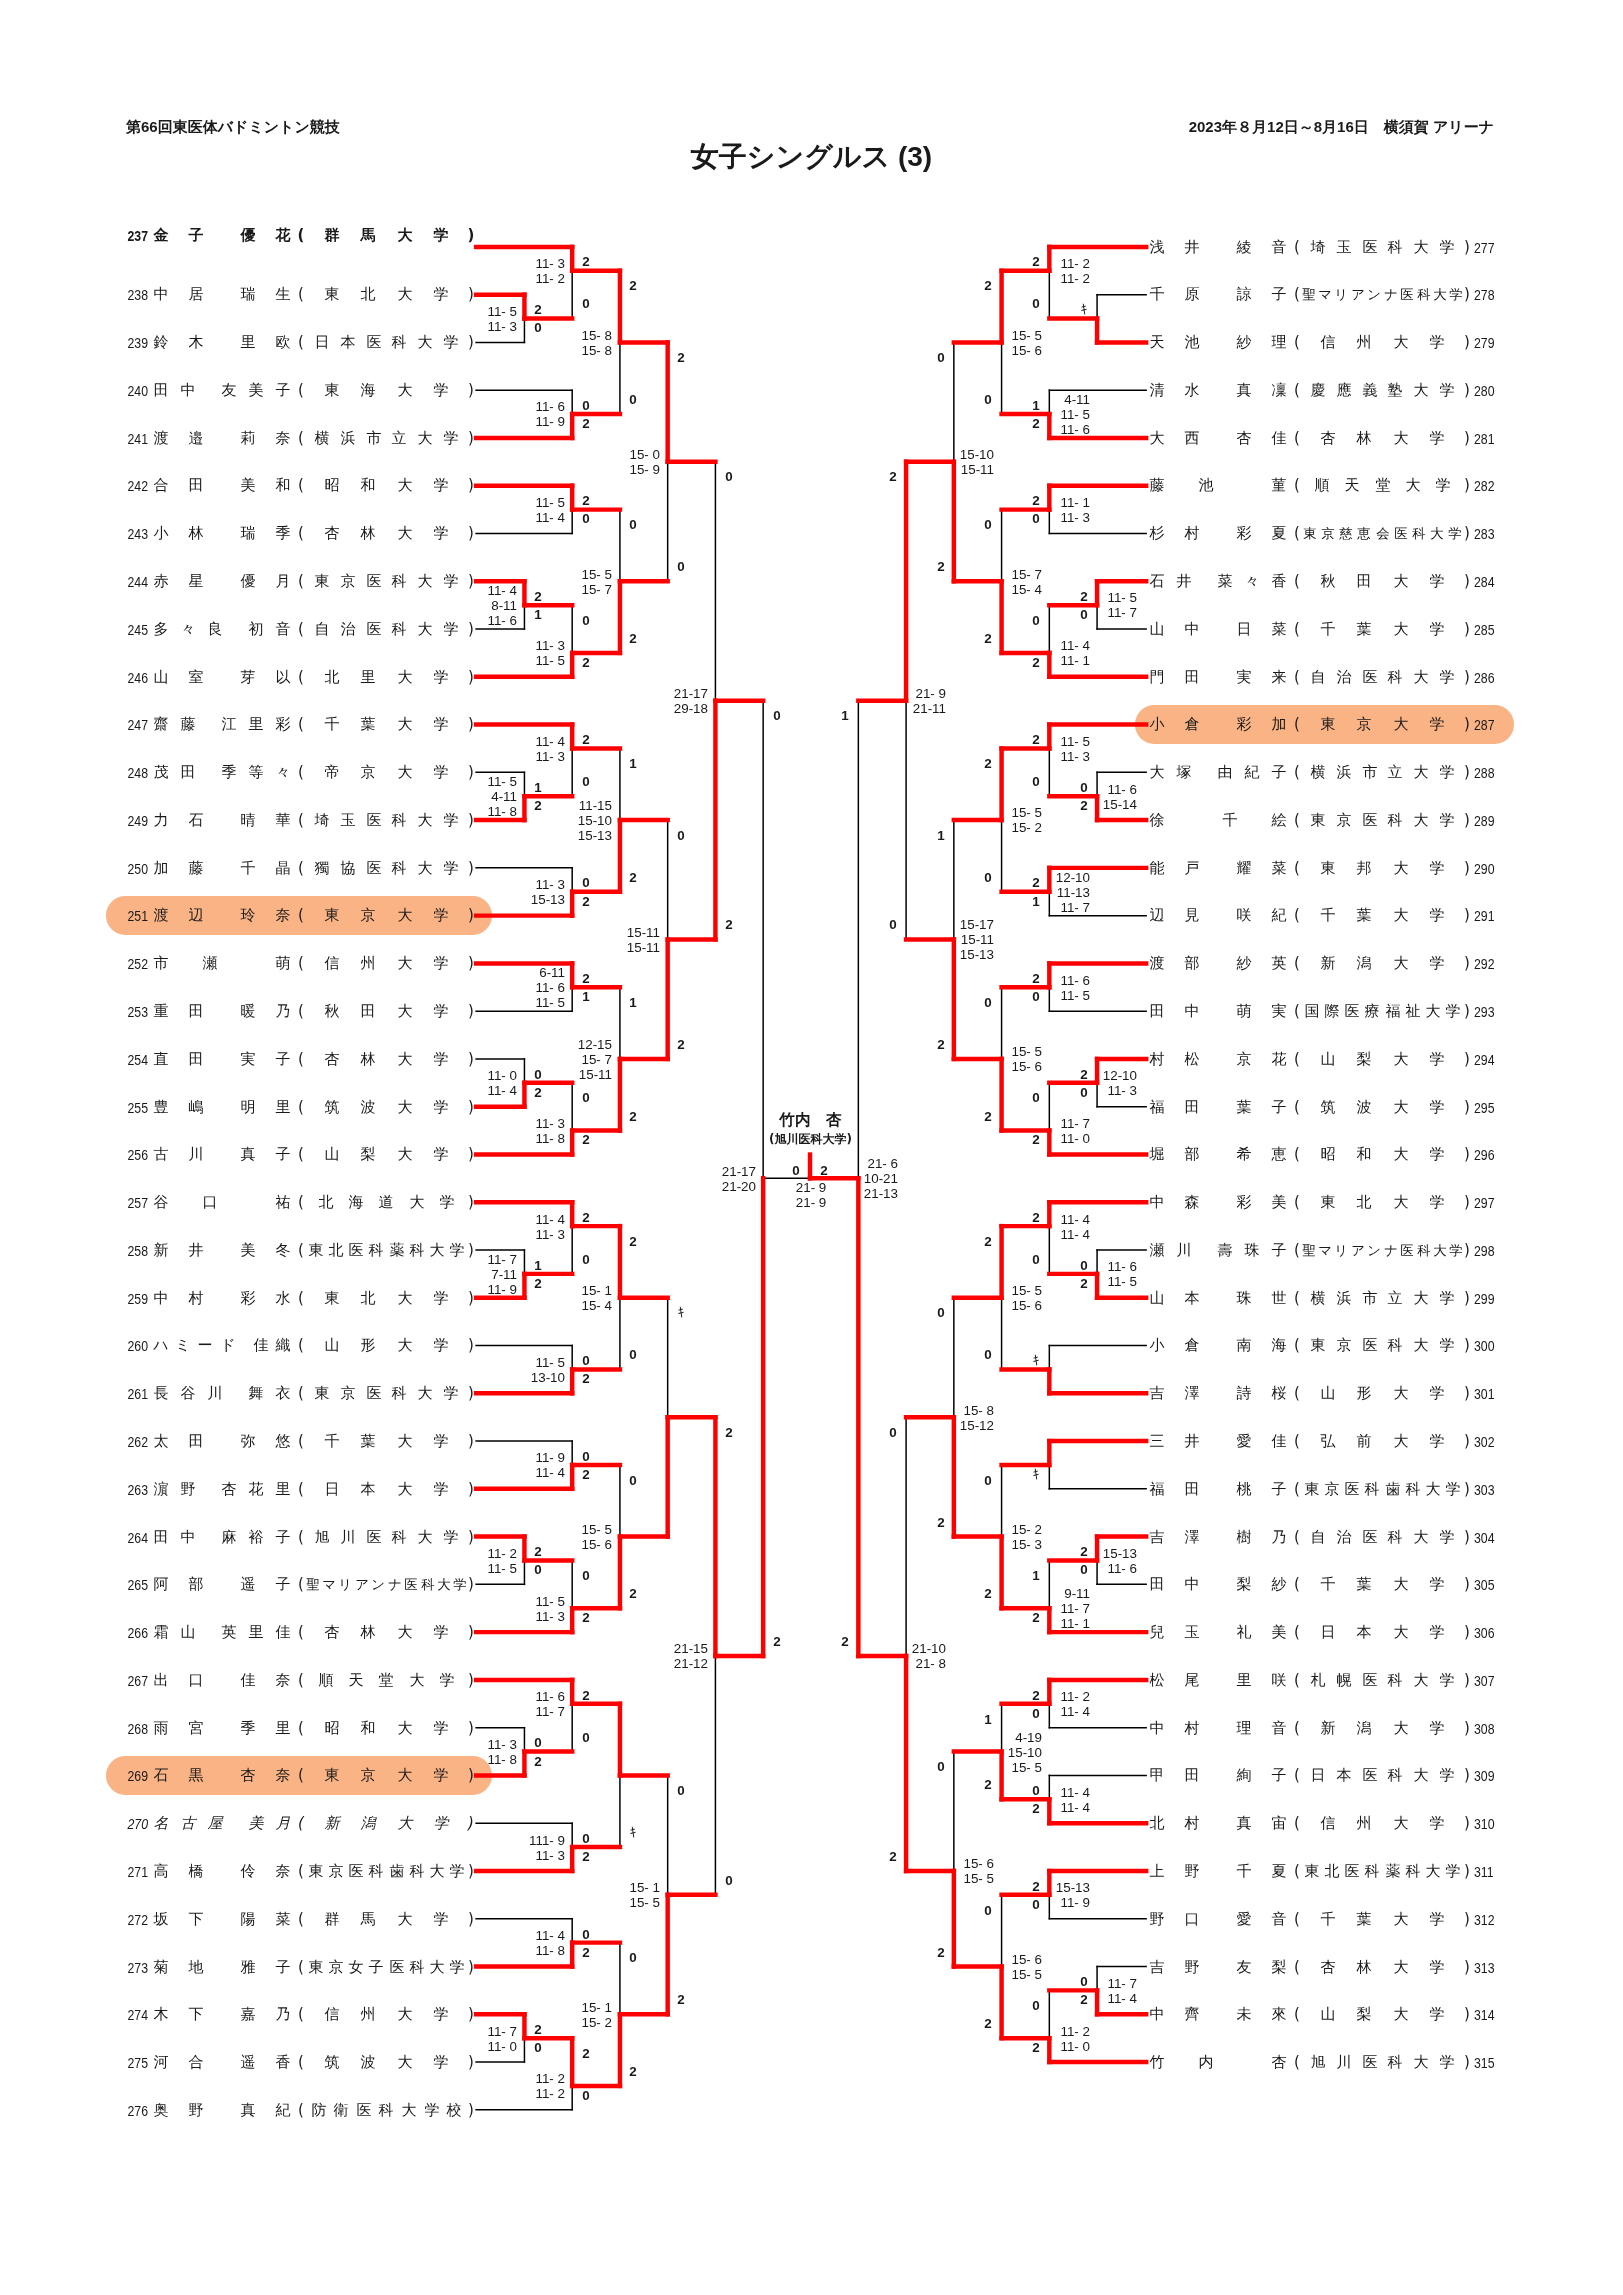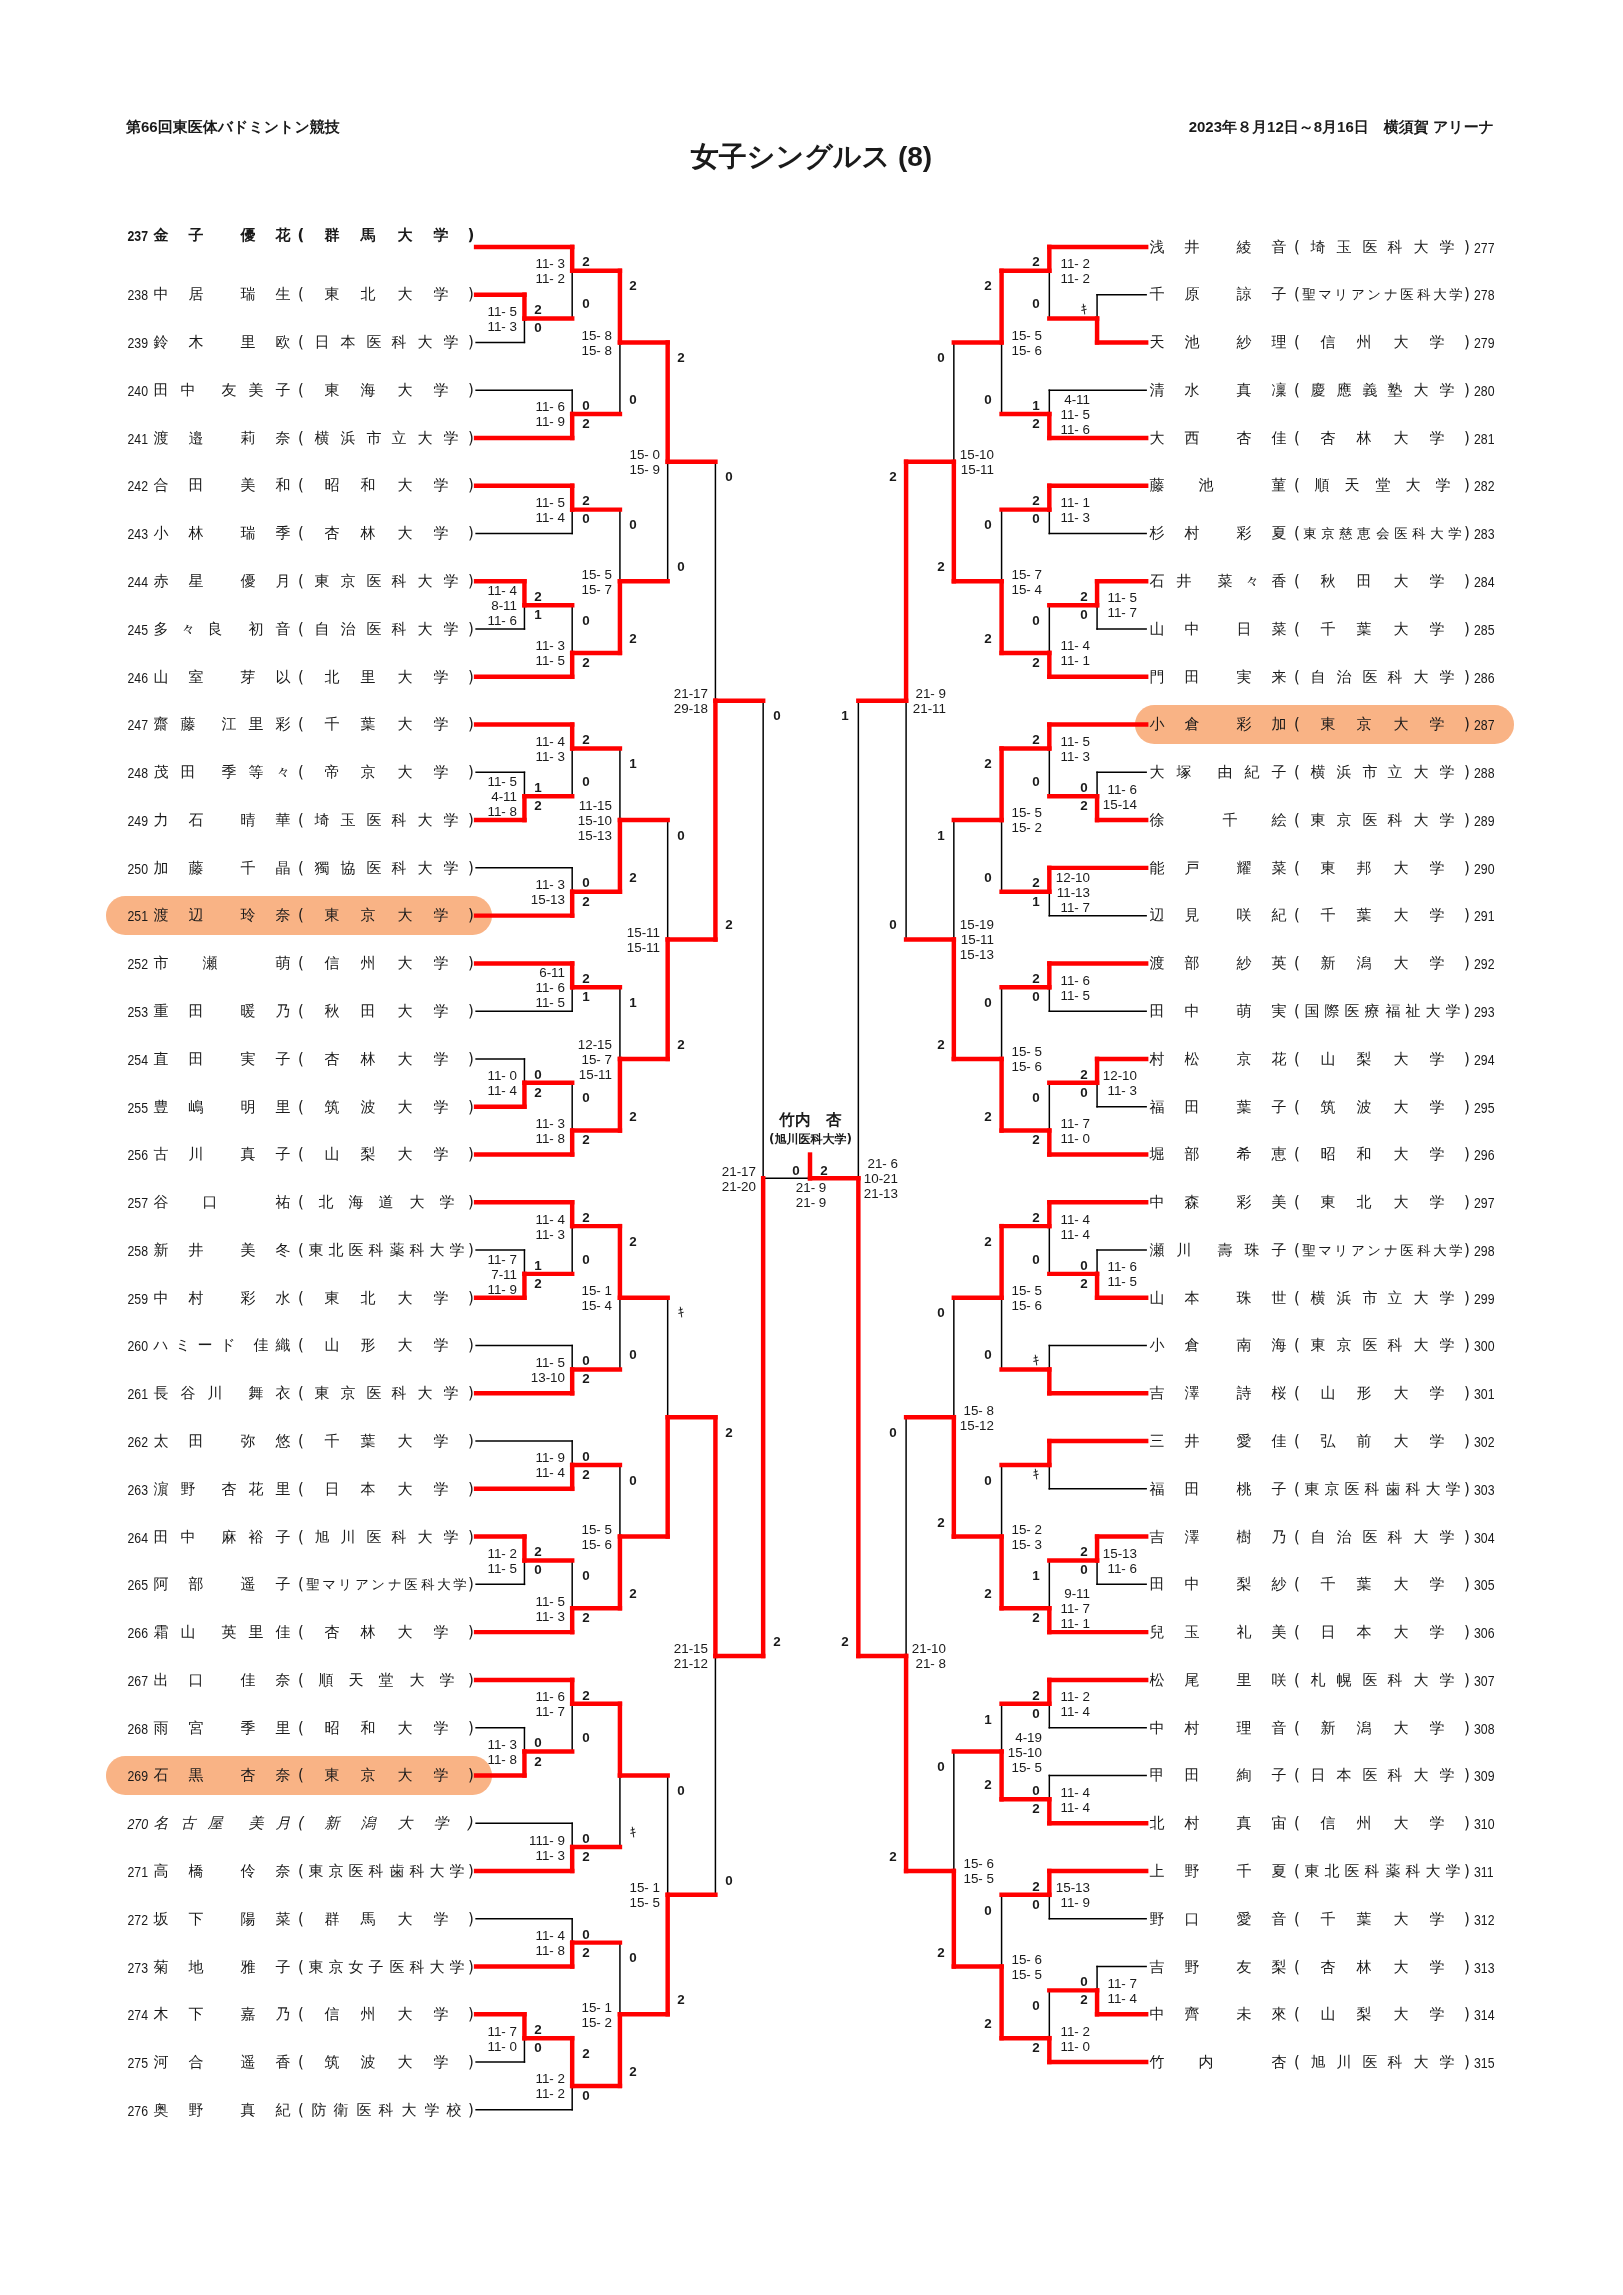--- a/index.html
+++ b/index.html
@@ -23,21 +23,21 @@
 .cnt.wo{font-weight:normal;}
 #champ-name{position:absolute;left:736px;width:149px;top:1111px;text-align:center;font-weight:bold;font-size:15.6px;line-height:19.3px;z-index:2;white-space:nowrap;}
 #champ-school{position:absolute;left:736px;width:149px;top:1131px;text-align:center;font-weight:bold;font-size:12px;line-height:16.4px;z-index:2;white-space:nowrap;}
 </style>
 </head>
 <body>
 
 <div id="page">
   <div id="event" class="hdr">第66回東医体バドミントン競技</div>
   <div id="dates" class="hdr">2023年８月12日～8月16日　横須賀 アリーナ</div>
-  <div id="title" class="hdr">女子シングルス (8)</div>
+  <div id="title" class="hdr">女子シングルス (3)</div>
   <svg id="lines" width="1623" height="2295" viewBox="0 0 2182 3086">
       <line x1="640" y1="460.46000000000004" x2="705" y2="460.46000000000004" stroke="#000000" stroke-width="2" stroke-linecap="square"></line>
       <line x1="705" y1="428.345" x2="705" y2="460.46000000000004" stroke="#000000" stroke-width="2" stroke-linecap="square"></line>
       <line x1="769.2" y1="364.115" x2="769.2" y2="428.345" stroke="#000000" stroke-width="2" stroke-linecap="square"></line>
       <line x1="640" y1="524.69" x2="769.2" y2="524.69" stroke="#000000" stroke-width="2" stroke-linecap="square"></line>
       <line x1="769.2" y1="524.69" x2="769.2" y2="556.8050000000001" stroke="#000000" stroke-width="2" stroke-linecap="square"></line>
       <line x1="833.4" y1="460.46000000000004" x2="833.4" y2="556.8050000000001" stroke="#000000" stroke-width="2" stroke-linecap="square"></line>
       <line x1="640" y1="717.38" x2="769.2" y2="717.38" stroke="#000000" stroke-width="2" stroke-linecap="square"></line>
       <line x1="769.2" y1="685.2650000000001" x2="769.2" y2="717.38" stroke="#000000" stroke-width="2" stroke-linecap="square"></line>
       <line x1="640" y1="845.84" x2="705" y2="845.84" stroke="#000000" stroke-width="2" stroke-linecap="square"></line>
@@ -1949,21 +1949,21 @@
     <div class="cnt" style="left: 1075px; top: 1085px;">0</div>
     <div class="scb" style="top: 1068px; right: 486px;"><div>12-10</div><div>11- 3</div></div>
     <div class="cnt" style="left: 1027px; top: 1090px;">0</div>
     <div class="cnt" style="left: 1027px; top: 1132px;">2</div>
     <div class="scb" style="top: 1116px; right: 533px;"><div>11- 7</div><div>11- 0</div></div>
     <div class="cnt" style="left: 979px; top: 995px;">0</div>
     <div class="cnt" style="left: 979px; top: 1109px;">2</div>
     <div class="scb" style="top: 1044px; right: 581px;"><div>15- 5</div><div>15- 6</div></div>
     <div class="cnt" style="left: 932px; top: 828px;">1</div>
     <div class="cnt" style="left: 932px; top: 1037px;">2</div>
-    <div class="scb" style="top: 917px; right: 629px;"><div>15-19</div><div>15-11</div><div>15-13</div></div>
+    <div class="scb" style="top: 917px; right: 629px;"><div>15-17</div><div>15-11</div><div>15-13</div></div>
     <div class="cnt" style="left: 884px; top: 469px;">2</div>
     <div class="cnt" style="left: 884px; top: 917px;">0</div>
     <div class="scb" style="top: 686px; right: 677px;"><div>21- 9</div><div>21-11</div></div>
     <div class="cnt" style="left: 1075px; top: 1258px;">0</div>
     <div class="cnt" style="left: 1075px; top: 1276px;">2</div>
     <div class="scb" style="top: 1259px; right: 486px;"><div>11- 6</div><div>11- 5</div></div>
     <div class="cnt" style="left: 1027px; top: 1210px;">2</div>
     <div class="cnt" style="left: 1027px; top: 1252px;">0</div>
     <div class="scb" style="top: 1212px; right: 533px;"><div>11- 4</div><div>11- 4</div></div>
     <div class="cnt wo" style="left: 1027px; top: 1353px;">ｷ</div>

